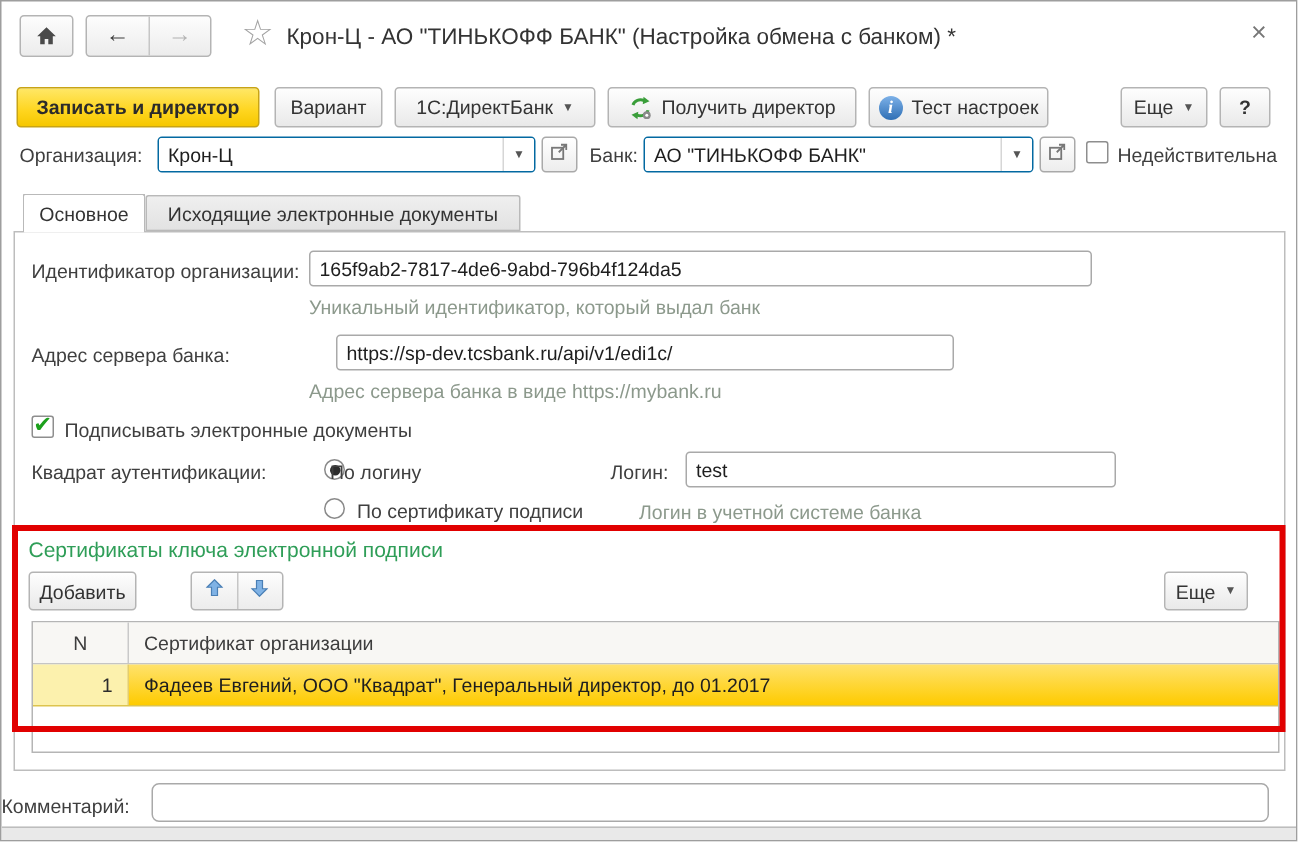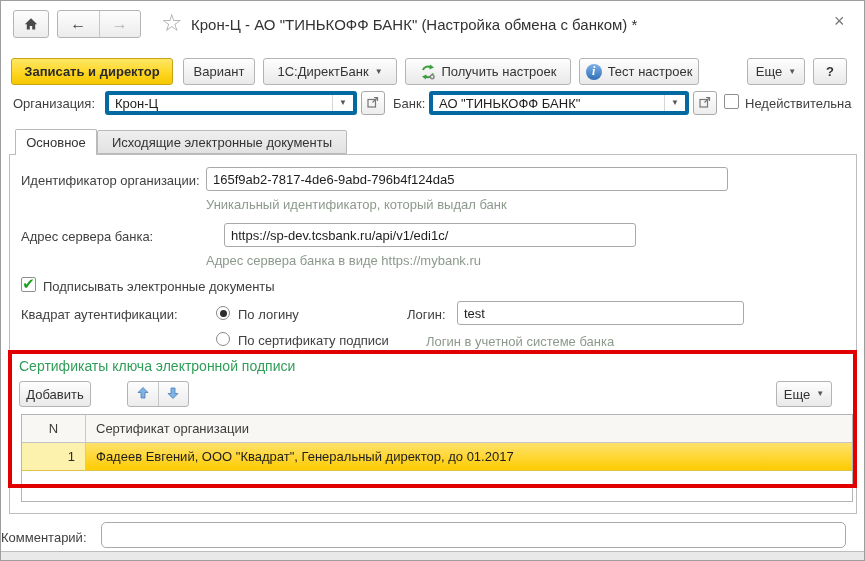--- a/index.html
+++ b/index.html
@@ -5,21 +5,21 @@
   html,body{margin:0;padding:0;background:#f0f0f0;}
   body{font-family:"Liberation Sans", sans-serif;}
   .screen{position:relative;width:865px;height:561px;background:#fff;border:1px solid #9e9e9e;box-sizing:border-box;overflow:hidden;}
   .abs{position:absolute;box-sizing:border-box;}
   .lbl{font-size:13px;color:#3f3f3f;white-space:nowrap;}
   .hint{font-size:13px;color:#8c998c;white-space:nowrap;}
   .btn{display:flex;align-items:center;justify-content:center;gap:6px;background:linear-gradient(#fefefe,#e9e9e9);border:1px solid #b4b4b4;border-radius:3px;font-size:13px;color:#333;cursor:pointer;white-space:nowrap;}
   .btn-yellow{background:linear-gradient(#ffe766,#fed51e 60%,#f6c700);border:1px solid #c8a415;font-weight:bold;color:#2b2b2b;}
   .caret{font-size:8px;color:#555;line-height:1;}
   .txt{border:1px solid #a9a9a9;border-radius:3px;font-size:13px;padding:0 6px;color:#1e1e1e;outline:none;background:#fff;width:100%;height:100%;box-sizing:border-box;}
-  .combo{display:flex;border:4px solid #0369a1;border-radius:3px;background:#fff;overflow:hidden;}
+  .combo{display:flex;border:1px solid #0369a1;border-radius:3px;background:#fff;overflow:hidden;}
   .combo input{flex:1;border:none;outline:none;font-size:13px;padding:0 6px;color:#1e1e1e;min-width:0;}
   .combo-dd{width:20px;display:flex;align-items:center;justify-content:center;border-left:1px solid #d6d6d6;background:#fff;cursor:pointer;}
   .sq-btn{display:flex;align-items:center;justify-content:center;border:1px solid #a9a9a9;border-radius:3px;background:linear-gradient(#fff,#ededed);cursor:pointer;}
   .checkbox{width:15px;height:15px;border:1px solid #8e8e8e;border-radius:2px;background:#fff;display:flex;align-items:center;justify-content:center;cursor:pointer;}
   .checkmark{color:#1ca01c;font-size:15px;line-height:1;margin-top:-3px;}
   .radio{width:14px;height:14px;border:1px solid #8a8a8a;border-radius:50%;background:#fff;display:flex;align-items:center;justify-content:center;cursor:pointer;}
   .radio.sel::after{content:"";width:7px;height:7px;border-radius:50%;background:#2d2d2d;}
   .tab{display:flex;align-items:center;justify-content:center;font-size:13px;color:#333;border:1px solid #b9b9b9;border-radius:2px 2px 0 0;cursor:pointer;}
   .tab-active{background:#fff;border-bottom:none;z-index:3;}
   .tab-idle{background:linear-gradient(#efefef,#e2e2e2);}
@@ -81,21 +81,21 @@
     <span class="icon16">
       <svg viewBox="0 0 16 16" width="16" height="16">
         <path d="M3 6 A5 4.5 0 0 1 10.5 3.2" stroke="#3a9e3a" stroke-width="2" fill="none"></path>
         <polygon points="10,0.5 14,3.5 9.5,5.5" fill="#3a9e3a"></polygon>
         <path d="M13 9.5 A5 4.5 0 0 1 5.5 12.5" stroke="#3a9e3a" stroke-width="2" fill="none"></path>
         <polygon points="6,15.5 2,12.5 6.5,10.5" fill="#3a9e3a"></polygon>
         <circle cx="12.2" cy="12.8" r="2.6" fill="#8a8a8a"></circle>
         <circle cx="12.2" cy="12.8" r="1" fill="#fff"></circle>
       </svg>
     </span>
-    <span>Получить настроек</span>
+    <span>Получить директор</span>
   </div>
   <div class="abs btn" style="left:578px;top:57px;width:120px;height:27px;">
     <span class="info-icon">i</span>
     <span>Тест настроек</span>
   </div>
   <div class="abs btn" style="left:746px;top:57px;width:58px;height:27px;">
     <span>Еще</span>
     <span class="caret">▼</span>
   </div>
   <div class="abs btn" style="left:812px;top:57px;width:34px;height:27px;font-weight:bold;">
@@ -157,21 +157,21 @@
   </div>
   <div class="abs hint" style="left:205px;top:252px;">Адрес сервера банка в виде https://mybank.ru</div>
 
   <div class="abs checkbox" style="left:20px;top:276px;">
     <span class="checkmark">✔</span>
   </div>
   <div class="abs lbl" style="left:42px;top:278px;">Подписывать электронные документы</div>
 
   <div class="abs lbl" style="left:20px;top:306px;">Квадрат аутентификации:</div>
   <div class="abs radio sel" style="left:215px;top:305px;"></div>
-  <div class="abs lbl" style="left:237px;top:306px;">По логину</div>
+  <div class="abs lbl" style="left:219px;top:306px;">По логину</div>
 
   <div class="abs lbl" style="left:406px;top:306px;">Логин:</div>
   <div class="abs" style="left:456px;top:300px;width:287px;height:24px;">
     <input class="txt" value="test" style="">
   </div>
 
   <div class="abs radio" style="left:215px;top:331px;"></div>
   <div class="abs lbl" style="left:237px;top:332px;">По сертификату подписи</div>
   <div class="abs hint" style="left:425px;top:333px;">Логин в учетной системе банка</div>
 

